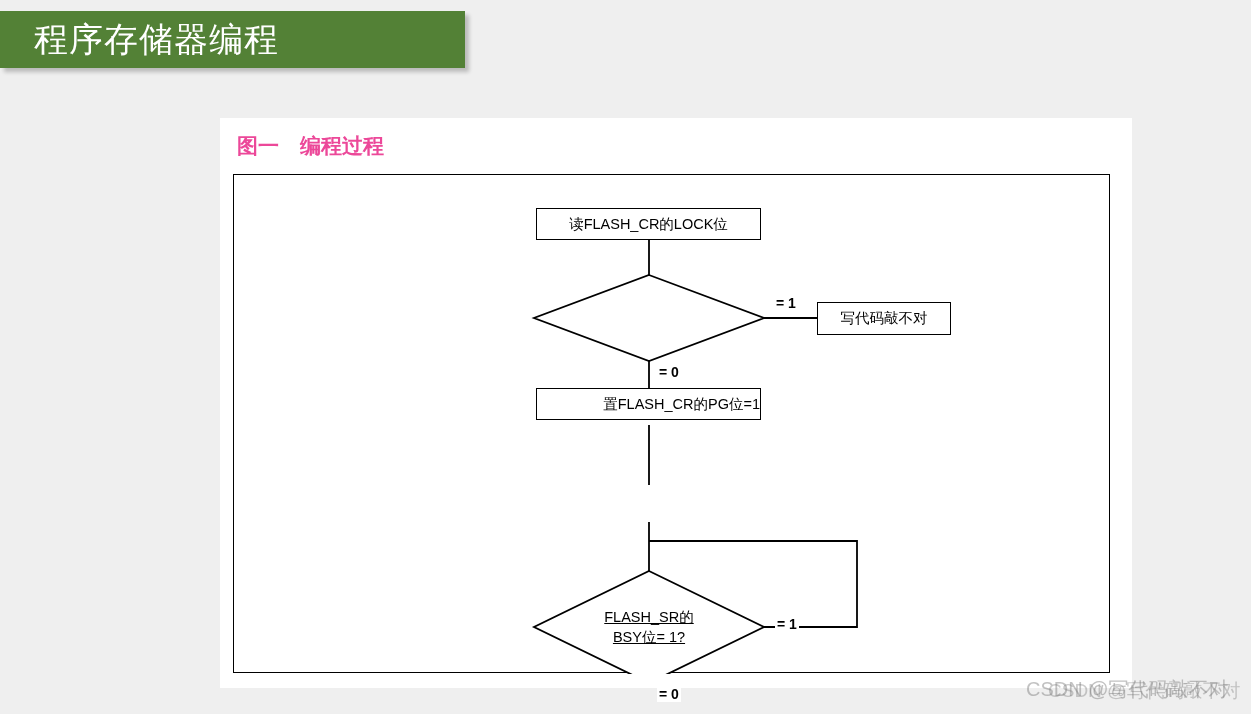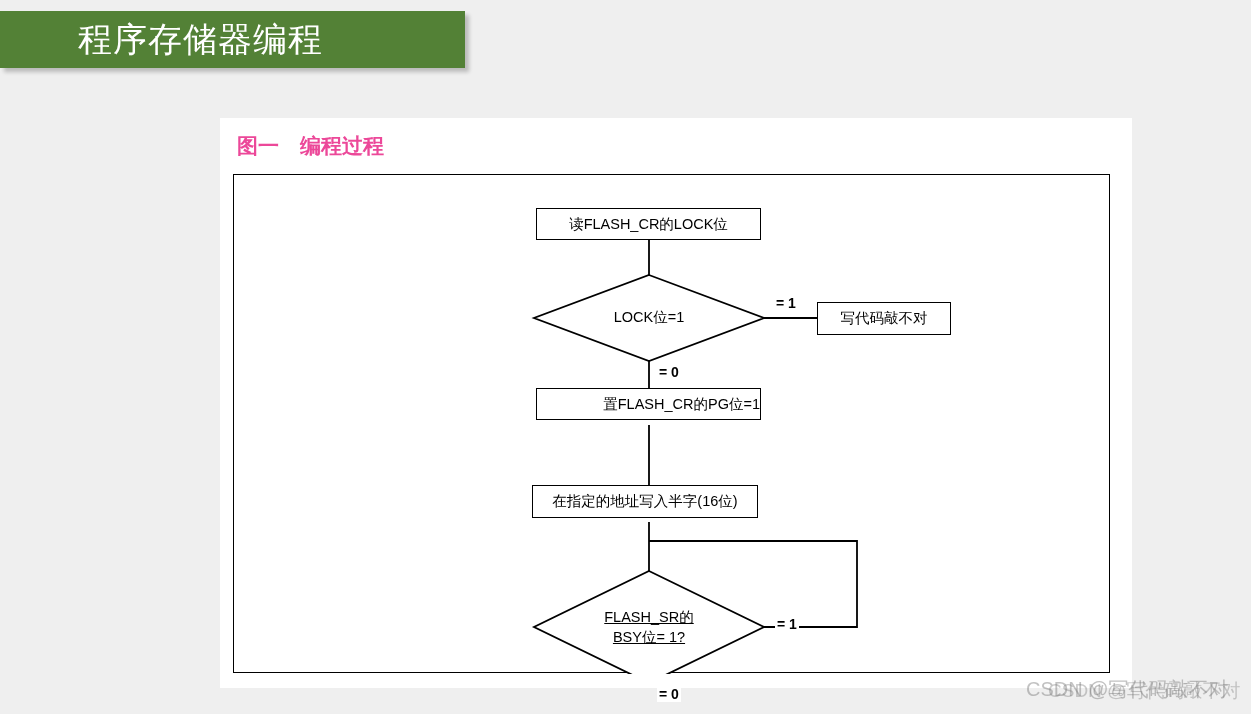--- a/index.html
+++ b/index.html
@@ -26,21 +26,21 @@
     box-shadow: 4px 4px 4px rgba(0,0,0,0.22);
     display: flex;
     align-items: center;
   }
   #title-banner .banner-text {
     color: #ffffff;
     font-family: "Liberation Serif", serif;
     font-size: 34px;
     line-height: 1;
     letter-spacing: 1px;
-    padding-left: 78px;
+    padding-left: 34px;
     white-space: nowrap;
   }
 
   
   #figure-panel {
     position: absolute;
     left: 220px;
     top: 118px;
     width: 912px;
     height: 570px;
@@ -183,27 +183,21 @@
       </div>
 
       <div class="flow-node flow-box" style="left:583px; top:127px; width:134px; height:33px;">
         <span>写代码敲不对</span>
       </div>
 
       <div class="flow-node flow-box" style="left:302px; top:213px; width:225px; height:32px;justify-content:flex-end;">
         <span>置FLASH_CR的PG位=1</span>
       </div>
 
-      <div class="flow-node flow-box" style="left:298px; top:310px; width:226px; height:33px;">
-        <span>在指定的地址写入半字(16位)</span>
-      </div>
-
-      <div class="diamond-label" style="left:330px; top:128px; width:170px; height:30px;">
-        <span>LOCK位=1</span>
-      </div>
+
 
       <div class="diamond-label" style="left:330px; top:430px; width:170px; height:46px;text-decoration:underline;">
         <span>FLASH_SR的</span>
         <span>BSY位= 1?</span>
       </div>
 
       <div class="edge-label" style="left:540px; top:120px;">= 1</div>
 
       <div class="edge-label" style="left:423px; top:189px;">= 0</div>
 

